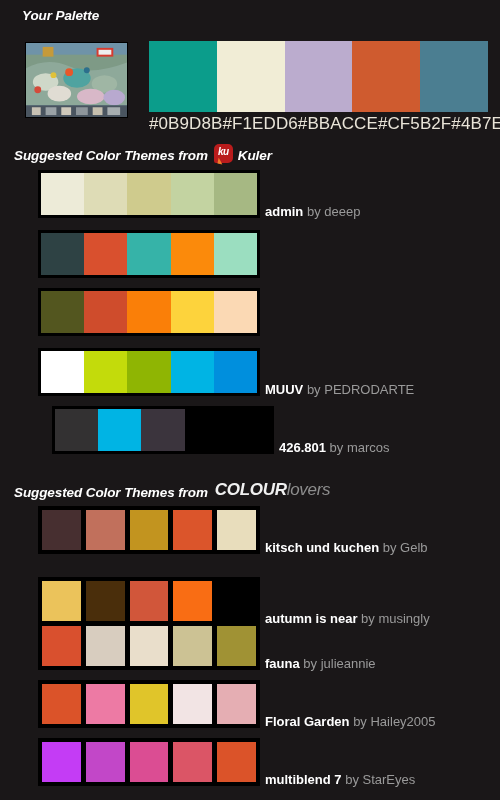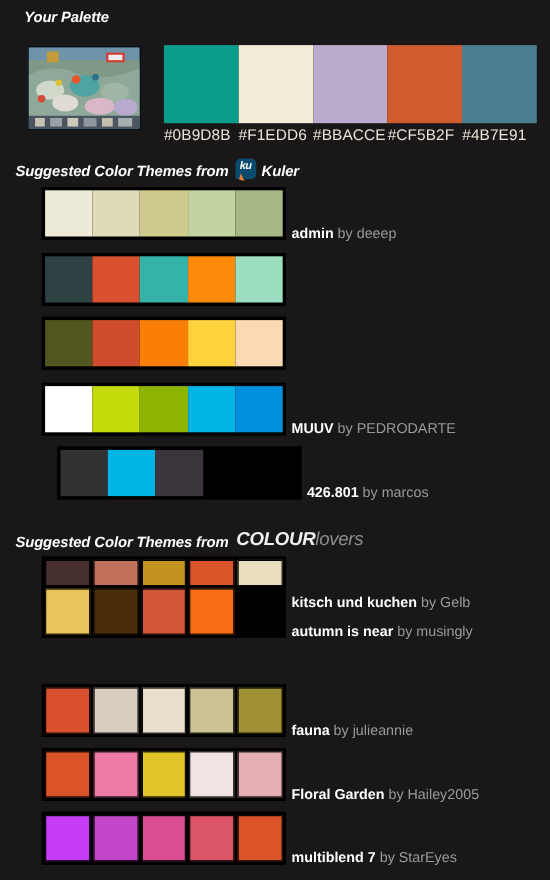--- a/index.html
+++ b/index.html
@@ -30,21 +30,21 @@
   #kuler-title        { position: absolute; left: 14px; top: 144px; }
   #cl-title           { position: absolute; left: 14px; top: 480px; }
 
   
   .kuler-logo {
     display: inline-block;
     position: relative;
     width: 19px;
     height: 19px;
     margin: 0 5px 0 6px;
-    background: #0c4a6e;
+    background: #b91c1c;
     border-radius: 5px 5px 5px 2px;
     vertical-align: middle;
   }
   .kuler-logo .ku {
     position: absolute;
     left: 0; right: 0; top: 1px;
     text-align: center;
     font-size: 10px;
     font-weight: bold;
     color: #ffffff;
@@ -86,21 +86,21 @@
 
   #hex-row {
     position: absolute;
     left: 149px; top: 114px;
     width: 339px;
     display: flex;
   }
   #hex-row .hex {
     flex: 1 1 0;
     text-align: left;
-    font-size: 14px;
+    font-size: 17px;
     color: #e9e4d8;
     letter-spacing: 0.1px;
     font-family: "Liberation Sans", sans-serif;
   }
 
   
   .theme-row {
     position: absolute;
     left: 38px;
     height: 48px;
@@ -255,21 +255,21 @@
     <div class="theme-row" style="top: 506px;">
       <div class="theme-strip spaced">
         <div class="cell" style="background: rgb(71, 47, 48);"></div>
         <div class="cell" style="background: rgb(193, 112, 92);"></div>
         <div class="cell" style="background: rgb(194, 148, 31);"></div>
         <div class="cell" style="background: rgb(219, 85, 43);"></div>
         <div class="cell" style="background: rgb(232, 221, 188);"></div>
       </div>
       <div class="theme-label"><span class="tname">kitsch und kuchen</span><span class="tby"> by Gelb</span></div>
     </div>
-    <div class="theme-row" style="top: 532px;">
+    <div class="theme-row" style="top: 577px;">
       <div class="theme-strip spaced">
         <div class="cell" style="background: rgb(235, 195, 91);"></div>
         <div class="cell" style="background: rgb(74, 46, 11);"></div>
         <div class="cell" style="background: rgb(209, 86, 58);"></div>
         <div class="cell" style="background: rgb(249, 109, 20);"></div>
         <div class="cell" style="background: rgb(0, 0, 0);"></div>
       </div>
       <div class="theme-label"><span class="tname">autumn is near</span><span class="tby"> by musingly</span></div>
     </div>
     <div class="theme-row" style="top: 622px;">

